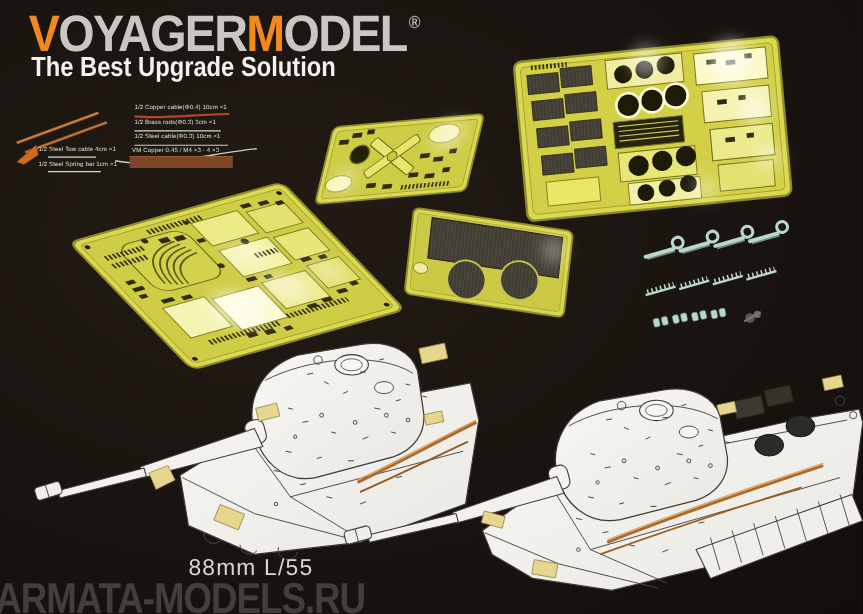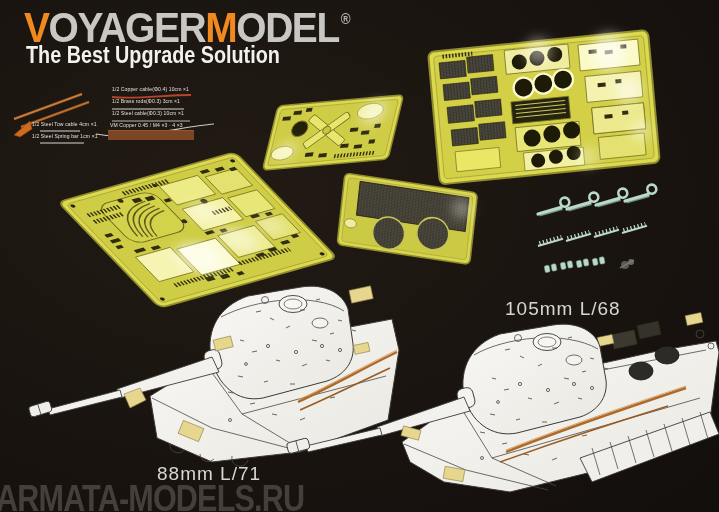--- a/index.html
+++ b/index.html
@@ -452,17 +452,16 @@
   </header>
 
   <div class="tiny" style="left:112px;top:87px;">1/2 Copper cable(Φ0.4) 10cm ×1</div>
   <div class="tiny" style="left:112px;top:99px;">1/2 Brass rods(Φ0.3) 3cm ×1</div>
   <div class="tiny" style="left:112px;top:111px;">1/2 Steel cable(Φ0.3) 10cm ×1</div>
   <div class="tiny" style="left:32px;top:122px;">1/2 Steel Tow cable 4cm ×1</div>
   <div class="tiny" style="left:32px;top:134px;">1/2 Steel Spring bar 1cm ×1</div>
   <div class="tiny" style="left:110px;top:123px;">VM Copper 0.45 / M4 ×3 · 4 ×3</div>
   <div class="abs swatchbar"></div>
 
-  <div class="abs guncap" style="left:505px;top:298px;">105mm L/68</div>
-  <div class="abs guncap" style="left:157px;top:463px;">88mm L/71</div>
+  <div class="abs guncap" style="left:157px;top:463px;">88mm L/55</div>
   <div class="abs wm">ARMATA-MODELS.RU</div>
 
 </div>
 
 </body></html>

